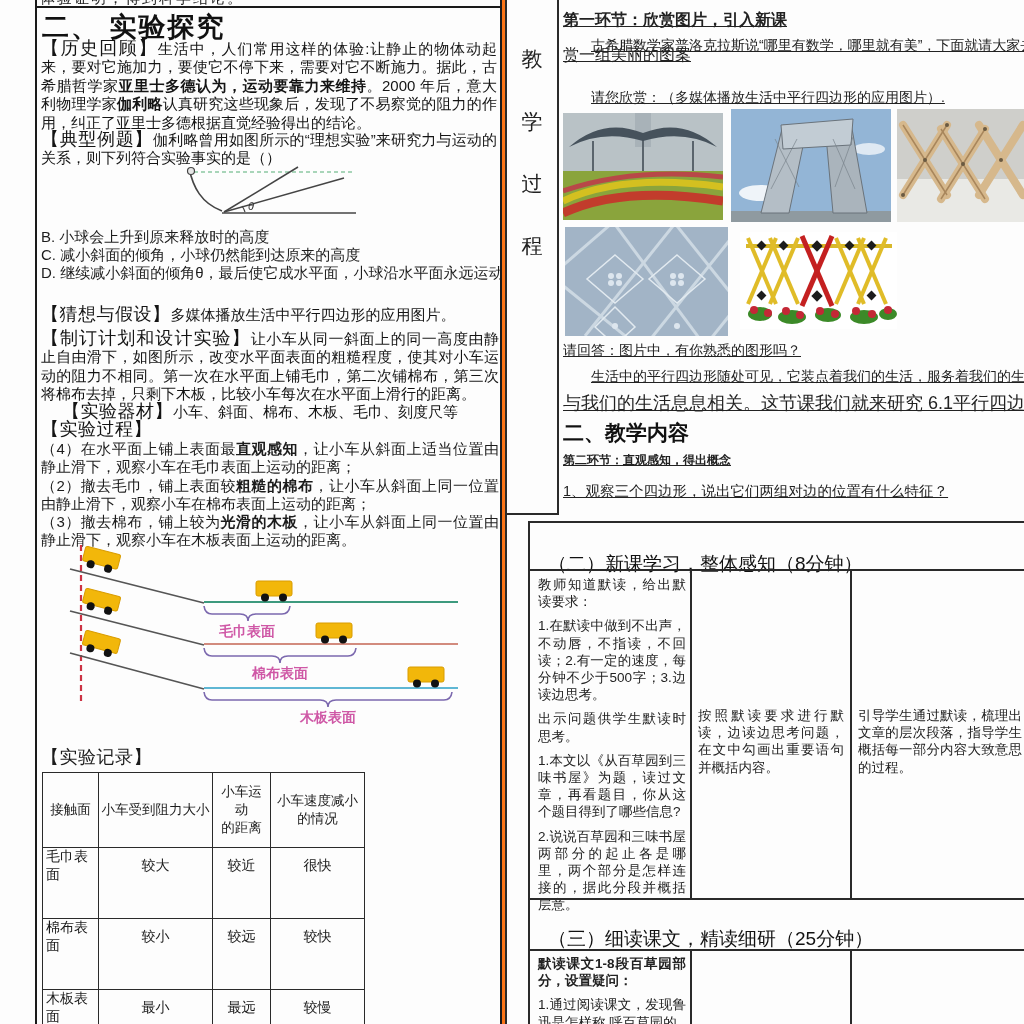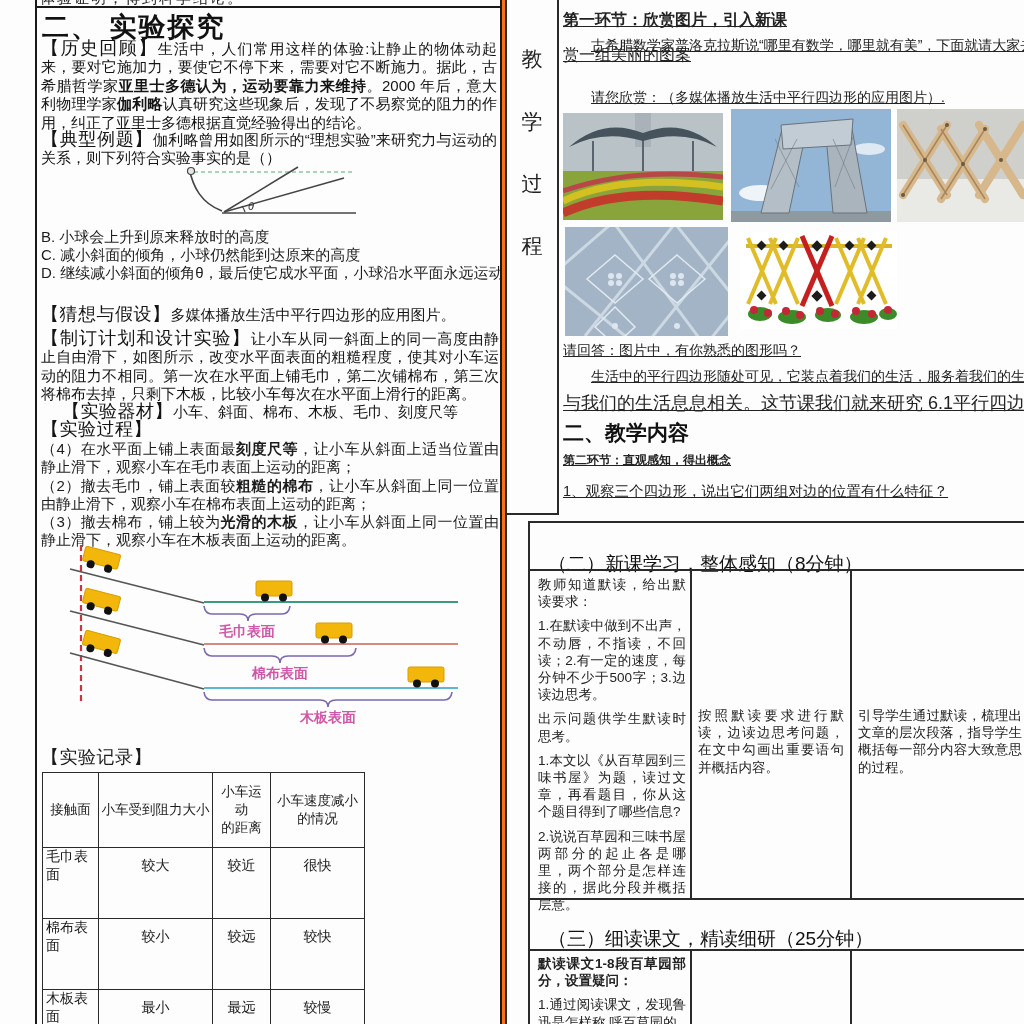--- a/index.html
+++ b/index.html
@@ -80,21 +80,21 @@
 
     <p class="abs lp-body" style="left:41px;top:305px;width:458px;"><span class="seclabel">【猜想与假设】</span><span>多媒体播放生活中平行四边形的应用图片。</span></p>
 
     <p class="abs lp-body" style="left:41px;top:329px;width:458px;"><span class="seclabel">【制订计划和设计实验】</span><span>让小车从同一斜面上的同一高度由静止自由滑下，如图所示，改变水平面表面的粗糙程度，使其对小车运动的阻力不相同。第一次在水平面上铺毛巾，第二次铺棉布，第三次将棉布去掉，只剩下木板，比较小车每次在水平面上滑行的距离。</span></p>
 
     <p class="abs lp-body" style="left:41px;top:402px;width:458px;margin-left:21px;"><span class="seclabel">【实验器材】</span><span>小车、斜面、棉布、木板、毛巾、刻度尺等</span></p>
 
     <p class="abs lp-body" style="left:41px;top:420px;"><span class="seclabel">【实验过程】</span></p>
 
     <div class="abs lp-steps" style="left:41px;top:440px;width:458px;">
-      <p><span>（4）在水平面上铺上表面最</span><b>刻度尺等</b><span>，让小车从斜面上适当位置由静止滑下，观察小车在毛巾表面上运动的距离；</span></p>
+      <p><span>（4）在水平面上铺上表面最</span><b>直观感知</b><span>，让小车从斜面上适当位置由静止滑下，观察小车在毛巾表面上运动的距离；</span></p>
       <p><span>（2）撤去毛巾，铺上表面较</span><b>粗糙的棉布</b><span>，让小车从斜面上同一位置由静止滑下，观察小车在棉布表面上运动的距离；</span></p>
       <p><span>（3）撤去棉布，铺上较为</span><b>光滑的木板</b><span>，让小车从斜面上同一位置由静止滑下，观察小车在木板表面上运动的距离。</span></p>
     </div>
 
     <svg class="abs" style="left:50px;top:543px;" width="432" height="200" viewBox="0 0 432 200">
       <defs>
         <g id="car">
           <rect x="0" y="0" width="36" height="15" rx="2" fill="#f2b70a" stroke="#d99c00" stroke-width="1"></rect>
           <circle cx="9" cy="16.5" r="4" fill="#111"></circle>
           <circle cx="27" cy="16.5" r="4" fill="#111"></circle>

